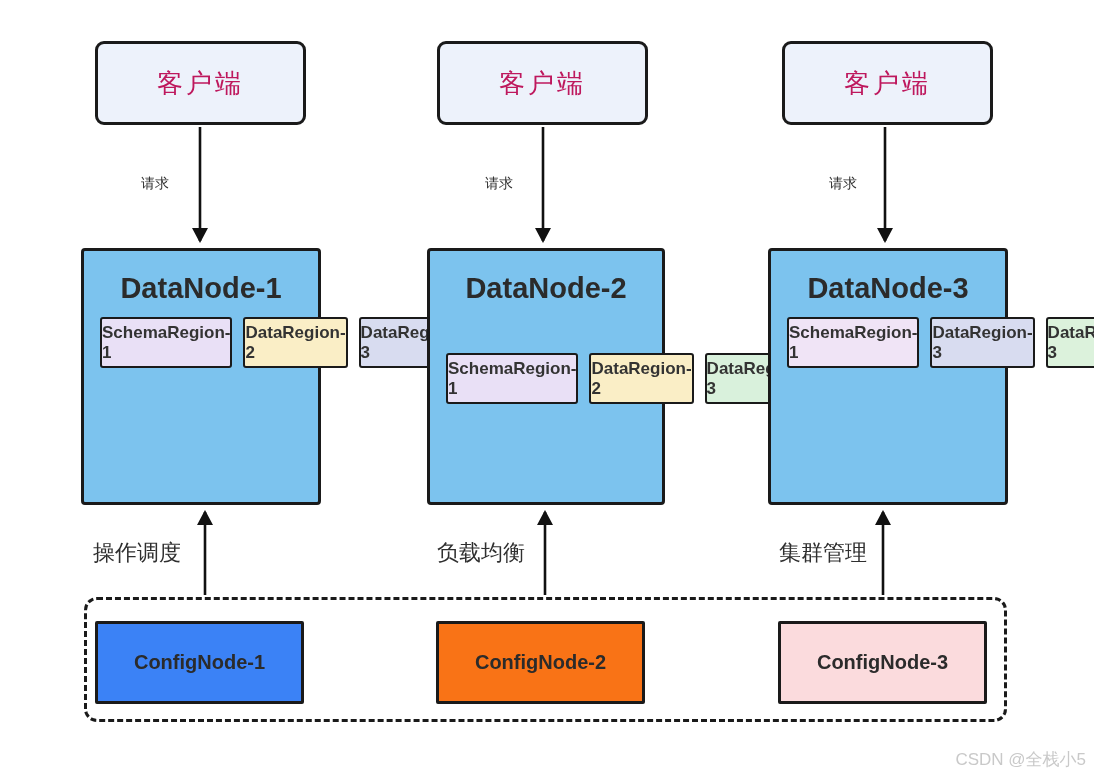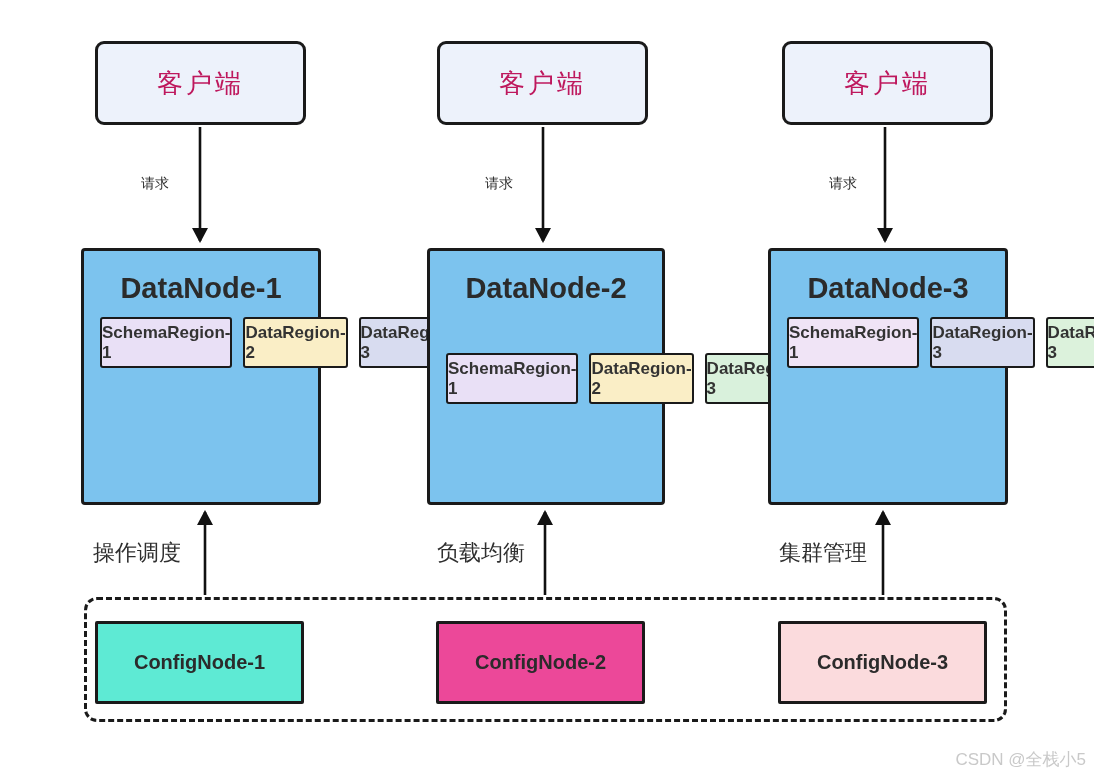--- a/index.html
+++ b/index.html
@@ -116,22 +116,22 @@
       <div class="region" style="background-color: rgb(216, 220, 240);">DataRegion-3</div>
       <div class="region" style="background-color: rgb(220, 242, 220);">DataRegion-3</div>
     </div>
   </div>
 
   <span class="flabel cfg-label g1">操作调度</span>
   <span class="flabel cfg-label g2">负载均衡</span>
   <span class="flabel cfg-label g3">集群管理</span>
 
   <div class="cfg-group"></div>
-  <div class="box confignode n1" style="background-color: #5eead4;">ConfigNode-1</div>
-  <div class="box confignode n2" style="background-color: #ec4899;">ConfigNode-2</div>
+  <div class="box confignode n1" style="background-color: #3b82f6;">ConfigNode-1</div>
+  <div class="box confignode n2" style="background-color: #f97316;">ConfigNode-2</div>
   <div class="box confignode n3" style="background-color: rgb(251, 219, 221);">ConfigNode-3</div>
 
   <svg class="arrows" width="1094" height="778" viewBox="0 0 1094 778">
     <defs>
       <marker id="ah" markerUnits="userSpaceOnUse" markerWidth="18" markerHeight="16" refX="13" refY="8" orient="auto">
         <path d="M0,0 L15,8 L0,16 Z" fill="#111"></path>
       </marker>
     </defs>
     <line x1="200" y1="127" x2="200" y2="241" stroke="#111" stroke-width="2.6" marker-end="url(#ah)"></line>
     <line x1="543" y1="127" x2="543" y2="241" stroke="#111" stroke-width="2.6" marker-end="url(#ah)"></line>

